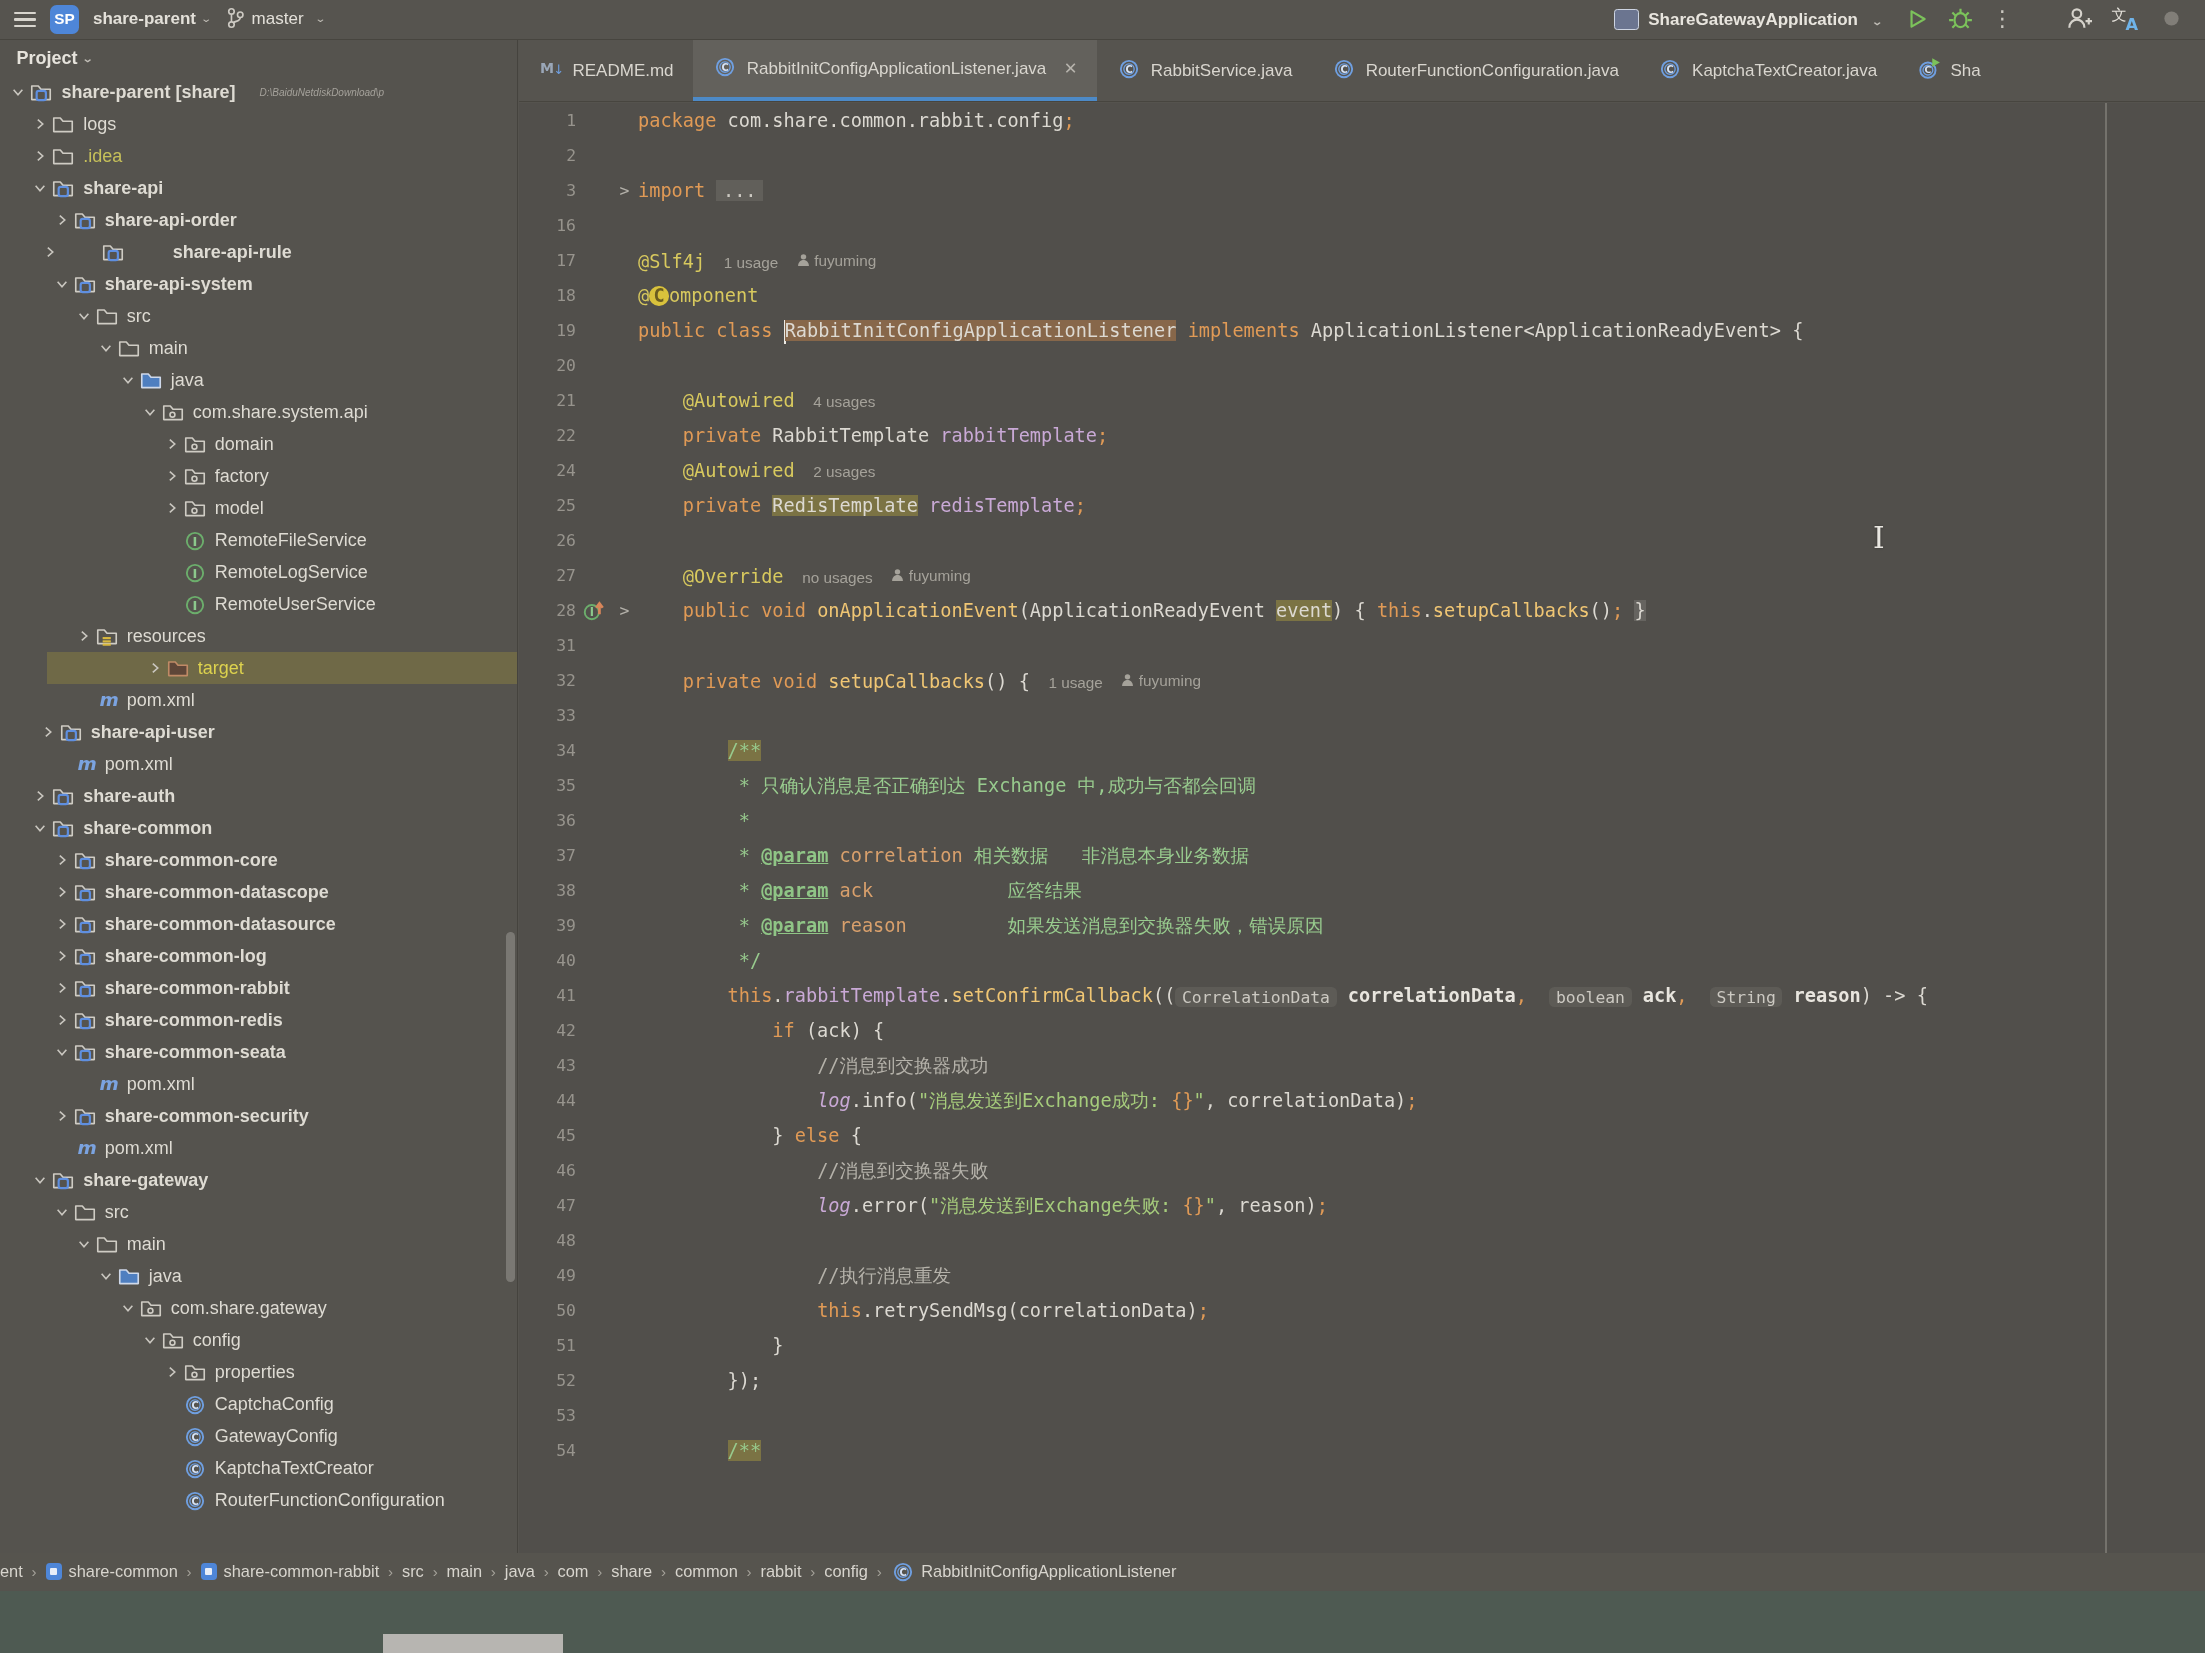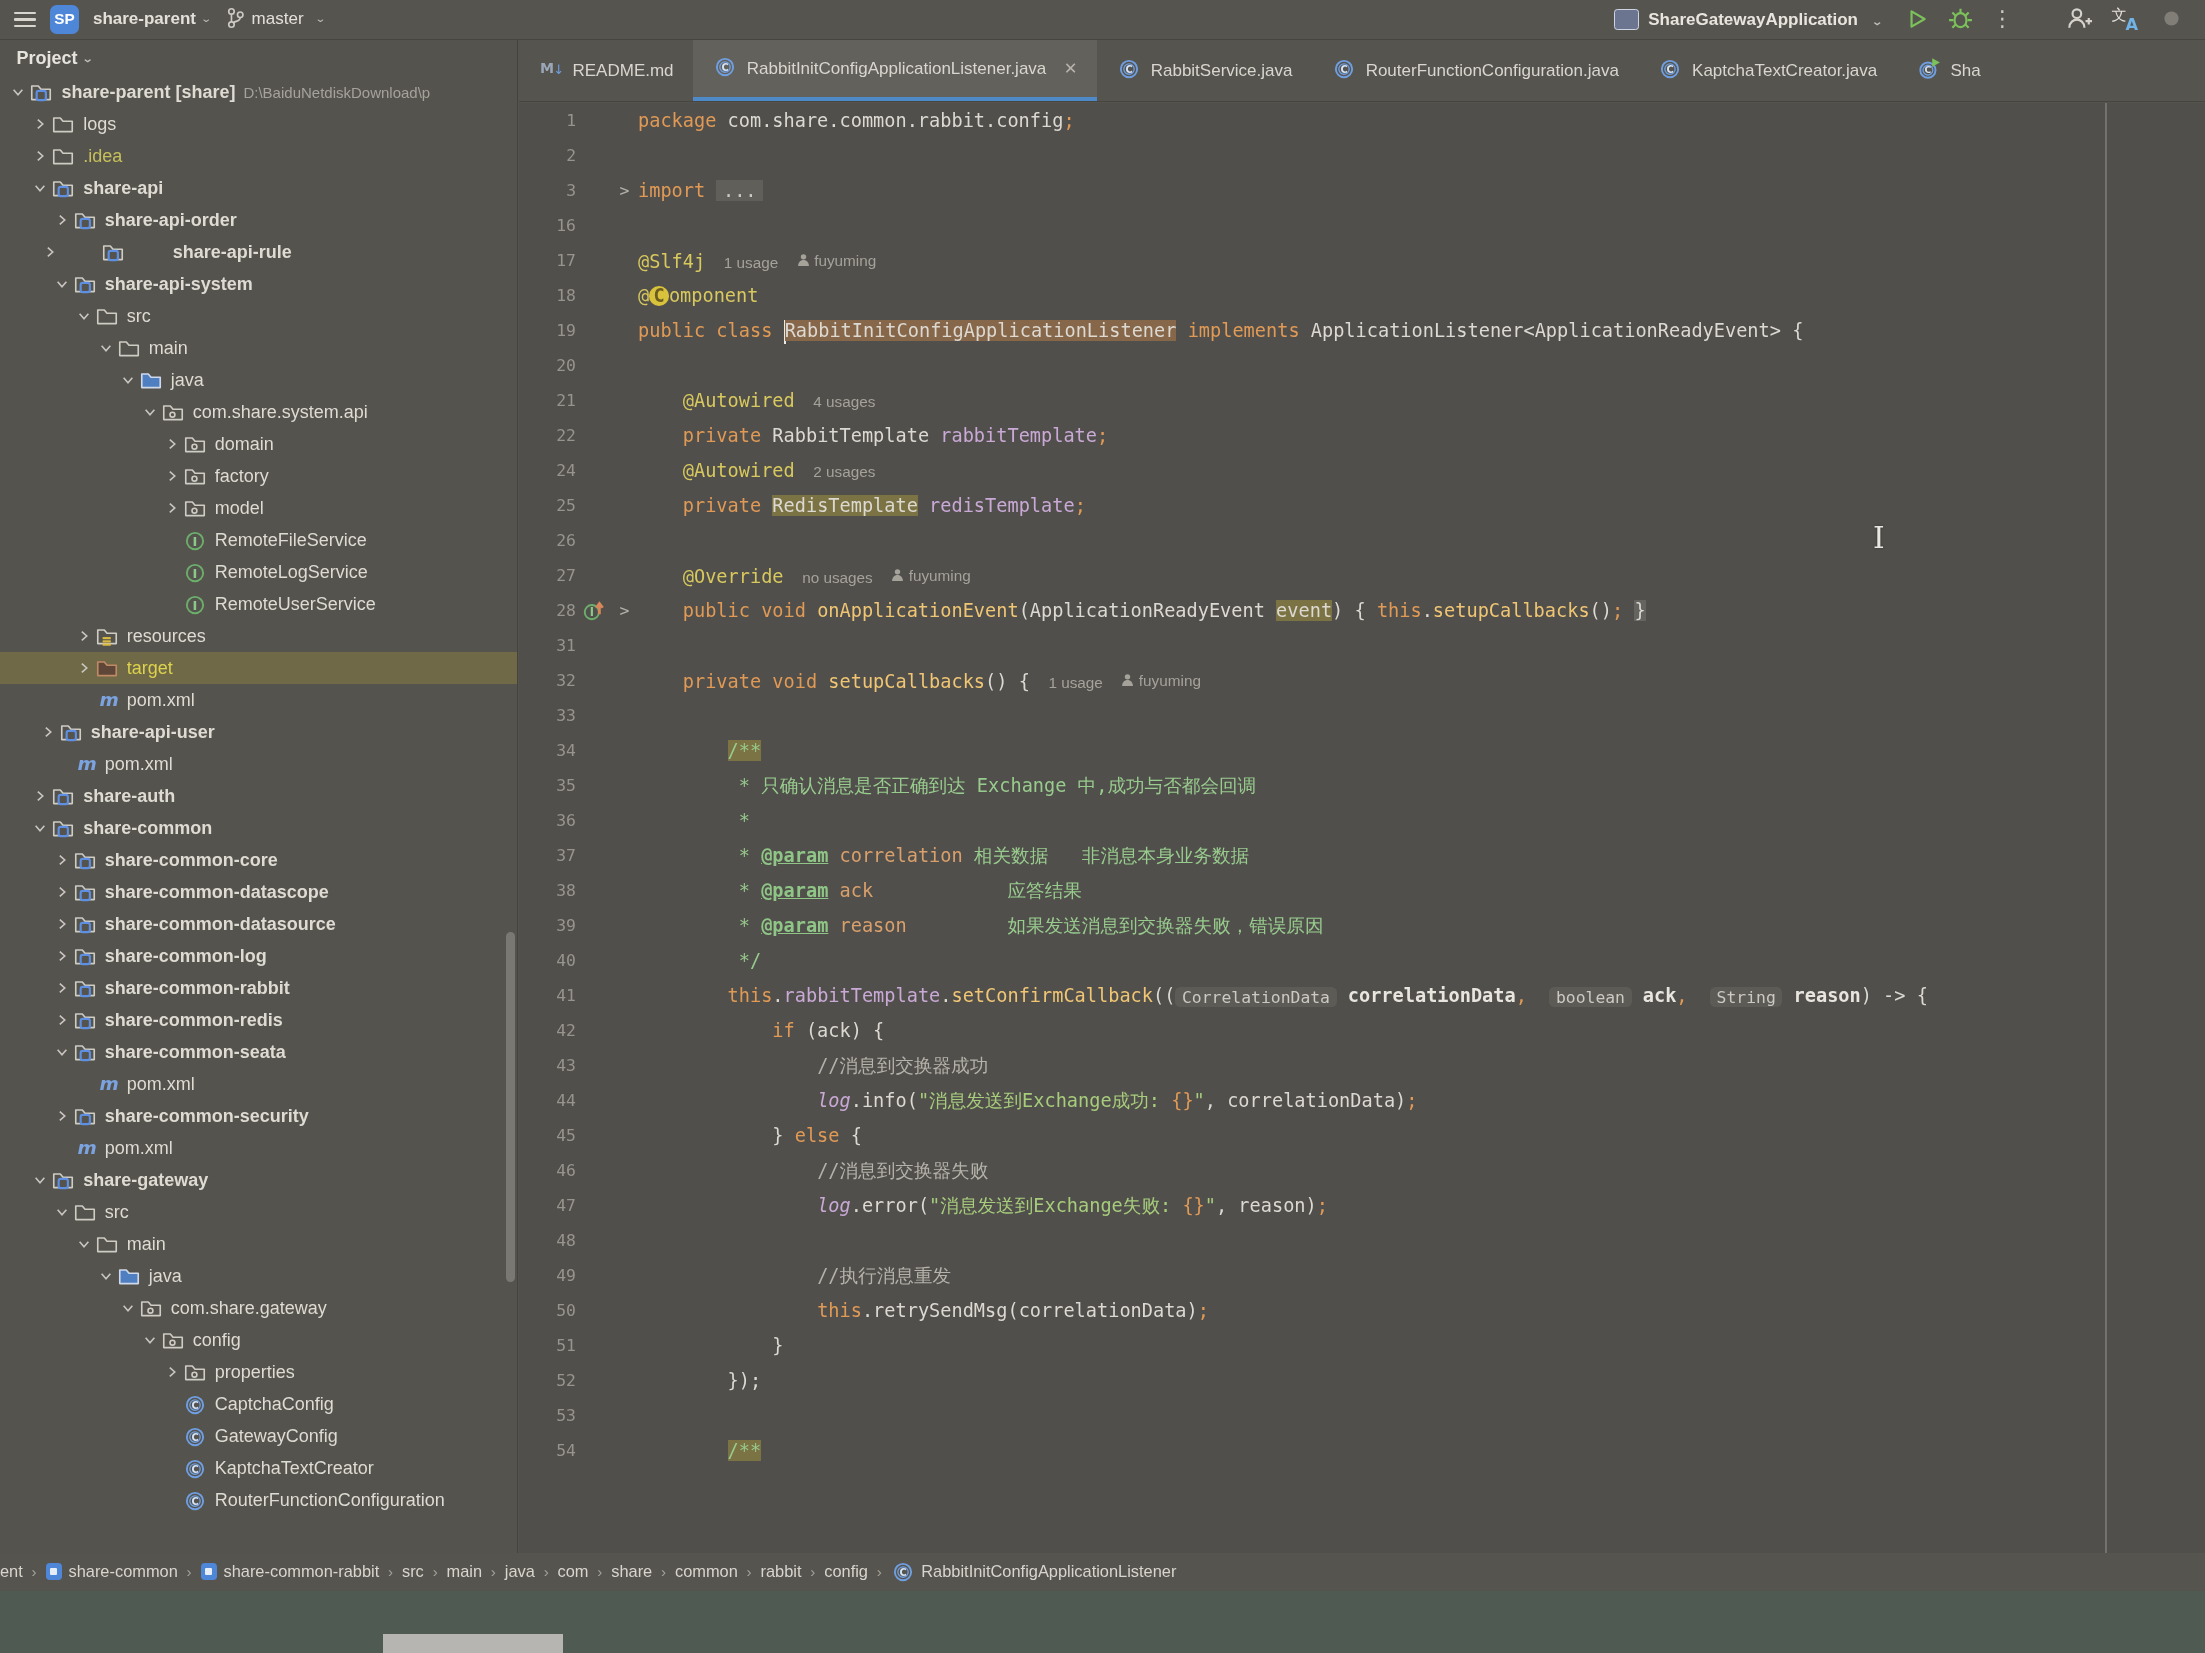--- a/index.html
+++ b/index.html
@@ -26,21 +26,21 @@
   #project-panel{position:absolute;left:0;top:40px;width:517px;height:1513px;background:#55534e;
                  border-right:1.1px solid #45433e;overflow:hidden;}
   #project-header{height:36px;display:flex;align-items:center;padding-left:16.4px;color:#e6e3dc;
                   font-size:18px;font-weight:bold;}
   .tree-row{height:32px;display:flex;align-items:center;white-space:nowrap;color:#dedbd3;font-size:18px;}
   .tree-row.selected{background:#6f6947;}
   .tree-row .lbl{margin-left:7.7px;}
   .tree-row .lbl.b{font-weight:bold;}
   .tree-row .lbl.excluded{color:#c6c05a;}
   .tree-row.selected .lbl{color:#ddd24e;}
-  .tree-row .extra{margin-left:8px;color:#a5a29b;font-size:15px;}
+  .tree-row .extra{margin-left:24px;color:#a5a29b;font-size:10px;font-style:italic;}
   .chv{width:21px;display:inline-flex;justify-content:center;color:#c9c6bf;}
   .t-ico{width:25px;display:inline-flex;justify-content:center;}
   #tree-scrollbar{position:absolute;right:2.2px;top:892px;width:8.8px;height:350px;border-radius:4.4px;
                   background:#a9a7a1;opacity:.45;}
 
   
   #tabbar{position:absolute;left:519px;top:40px;width:1687px;height:61px;background:#56544f;
           display:flex;align-items:stretch;border-bottom:1.1px solid #47453f;overflow:hidden;}
   .tab{display:flex;align-items:center;gap:9.8px;padding:0 19.7px;color:#d9d6cf;font-size:17px;position:relative;}
   .tab.active{background:#63615c;border-bottom:4.9px solid #4d8ac7;}
@@ -403,21 +403,21 @@
           <span class="t-ico">
             <svg width="24" height="25" viewBox="0 0 44 46">
               <path d="M5 11 h12 l5 6 h17 v19 H5 Z" fill="none" stroke="#cfccc4" stroke-width="3" stroke-linejoin="round"></path>
               <rect x="14" y="24" width="15" height="4" fill="#d9b93e"></rect>
               <rect x="14" y="30" width="15" height="4" fill="#d9b93e"></rect>
               <rect x="14" y="36" width="15" height="4" fill="#d9b93e"></rect>
             </svg>
           </span>
           <span class="lbl">resources</span>
         </div>
-        <div class="tree-row selected" style="padding-left: 73px;">
+        <div class="tree-row selected" style="padding-left: 97px; margin-left: 47px;">
           <span class="chv">
             <svg width="12" height="12" viewBox="0 0 22 22">
               <path d="M7 3 L16 11 L7 19" fill="none" stroke="#c9c6bf" stroke-width="3" transform=""></path>
             </svg>
           </span>
           <span class="t-ico">
             <svg width="24" height="25" viewBox="0 0 44 46">
               <path d="M5 11 h12 l5 6 h17 v19 H5 Z" fill="#5e4638" stroke="#c08a66" stroke-width="3" stroke-linejoin="round"></path>
             </svg>
           </span>

